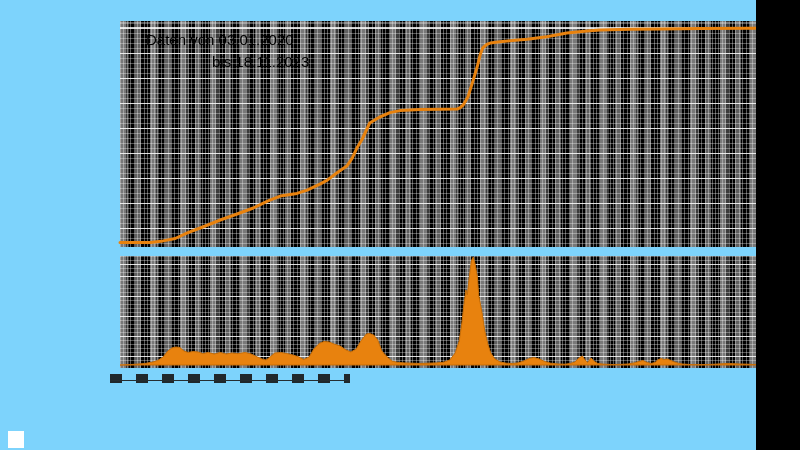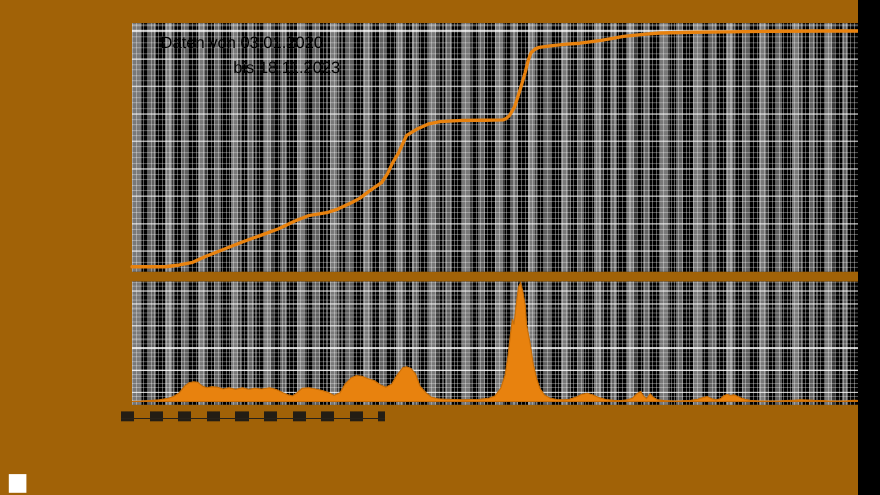--- a/index.html
+++ b/index.html
@@ -1,17 +1,17 @@
 <!DOCTYPE html>
 <html><head>
 <meta charset="utf-8">
 <style>
   html,body{margin:0;padding:0;background:#000;}
-  .stage{position:relative;width:756px;height:450px;background:#a16207;overflow:hidden;
-         font-family:"Liberation Sans",sans-serif;padding-left:24px;}
+  .stage{position:relative;width:756px;height:450px;background:#7dd3fc;overflow:hidden;
+         font-family:"Liberation Sans",sans-serif;}
   .panel{position:absolute;left:120px;width:673px;background-color:#000;}
   .panel-top{
     top:21px;height:226px;
     background-image:
       repeating-linear-gradient(0deg, rgba(255,255,255,.78) 0 1px, transparent 1px 25px),
       repeating-linear-gradient(0deg, rgba(255,255,255,.33) 0 1px, transparent 1px 5px),
       repeating-linear-gradient(90deg, rgba(225,225,225,.40) 0 1px, transparent 1px 3.4px),
       repeating-linear-gradient(90deg, rgba(165,165,165,.58) 0 6px, transparent 6px 15px),
       repeating-linear-gradient(90deg, rgba(118,118,118,.50) 0 9px, transparent 9px 30px);
     background-position:0 7px,0 2px,0 0,0 0,0 0;

